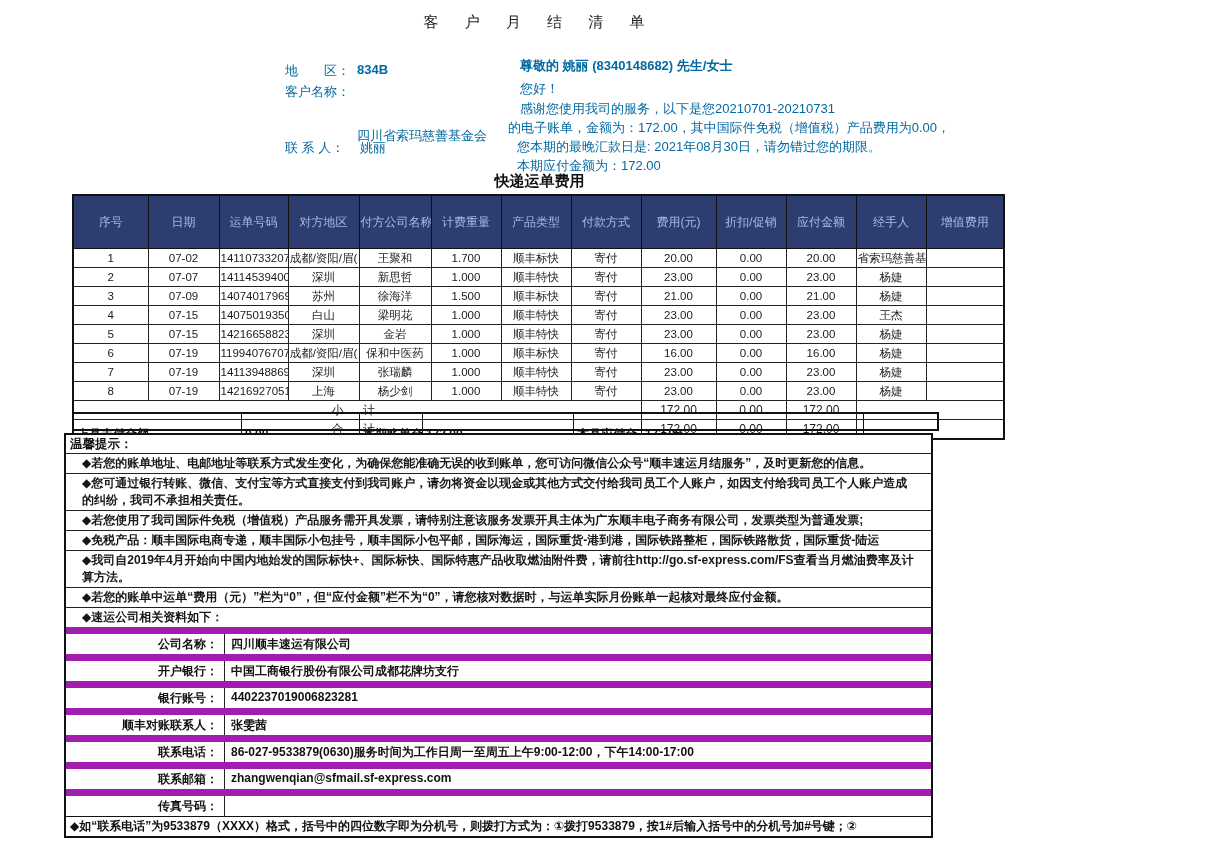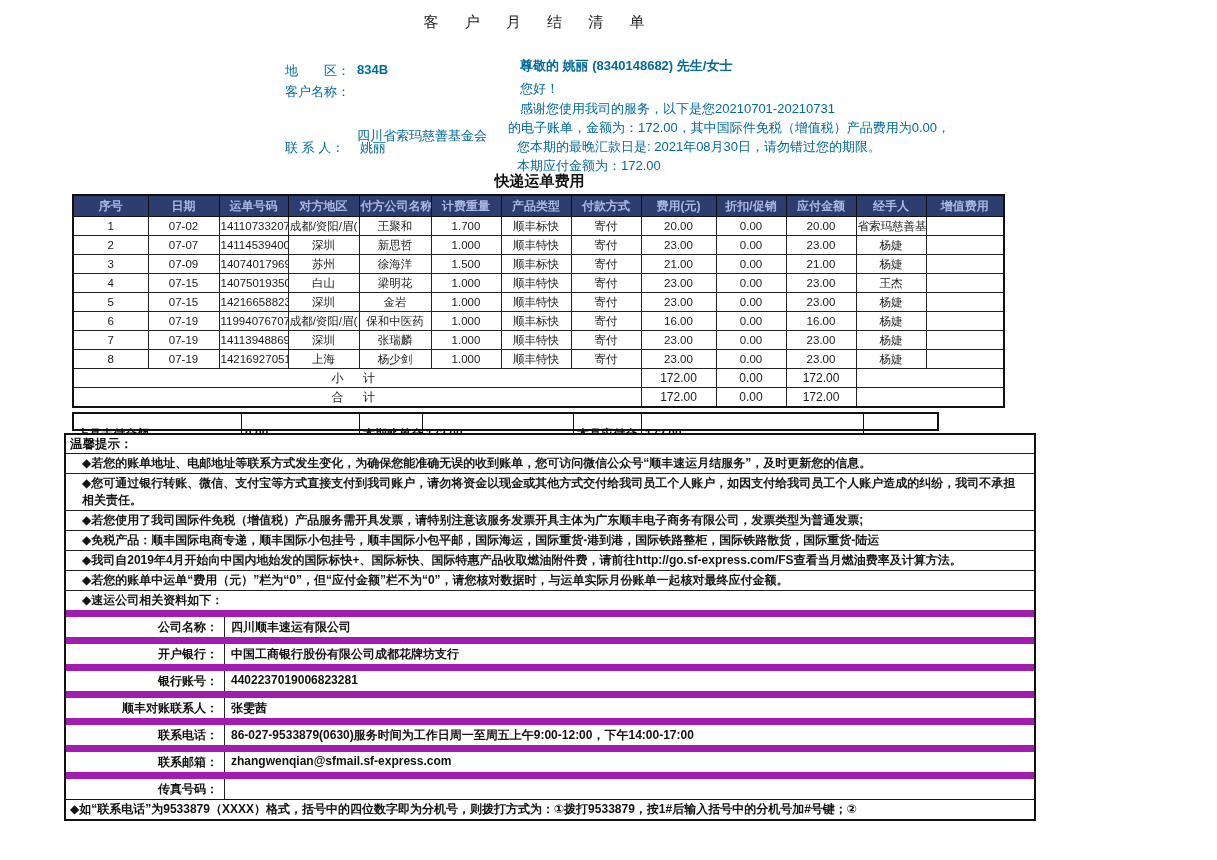--- a/index.html
+++ b/index.html
@@ -25,22 +25,22 @@
   }
   
   table.main-tbl{
     position:absolute;left:72px;top:194px;
     border-collapse:collapse;table-layout:fixed;width:931px;
     font-size:11.5px;
   }
   table.main-tbl th{
     background:#2e3d6f;color:#a9b9e3;
     border:1px solid #111;height:20px;
-    font-size:12px;font-weight:bold;text-align:center;
-    overflow:hidden;white-space:nowrap;padding:0 1px;
+    font-size:12px;font-weight:normal;text-align:center;
+    overflow:hidden;white-space:nowrap;padding:16px 1px;
   }
   table.main-tbl td{
     border:1px solid #222;height:18px;text-align:center;
     overflow:hidden;white-space:nowrap;padding:0 1px;color:#1a1a1a;
   }
   table.main-tbl{border:2px solid #111;}
   tr.sum-row td{font-size:12px;}
   td.sum-label{text-align:center;letter-spacing:8px;}
   
   .summary-strip{
@@ -48,21 +48,21 @@
     border:2px solid #111;height:19px;box-sizing:border-box;
   }
   .summary-cell{
     border-right:1px solid #111;box-sizing:border-box;
     font-size:12px;font-weight:bold;line-height:16px;
     padding:12px 3px;overflow:hidden;white-space:nowrap;color:#111;
   }
   .summary-cell:last-child{border-right:none;}
   
   .notice-block{
-    position:absolute;left:64px;top:433px;width:972px;
+    position:absolute;left:64px;top:433px;width:869px;
     border:2px solid #111;box-sizing:border-box;background:#fff;
   }
   .notice-title{
     font-size:12.5px;font-weight:bold;padding:1px 4px;height:16px;color:#111;
   }
   .notice-row{
     border-top:1px solid #222;font-size:12px;font-weight:600;
     line-height:17px;padding:1px 16px;color:#161616;
   }
   .notice-row.clip{white-space:nowrap;overflow:hidden;}

